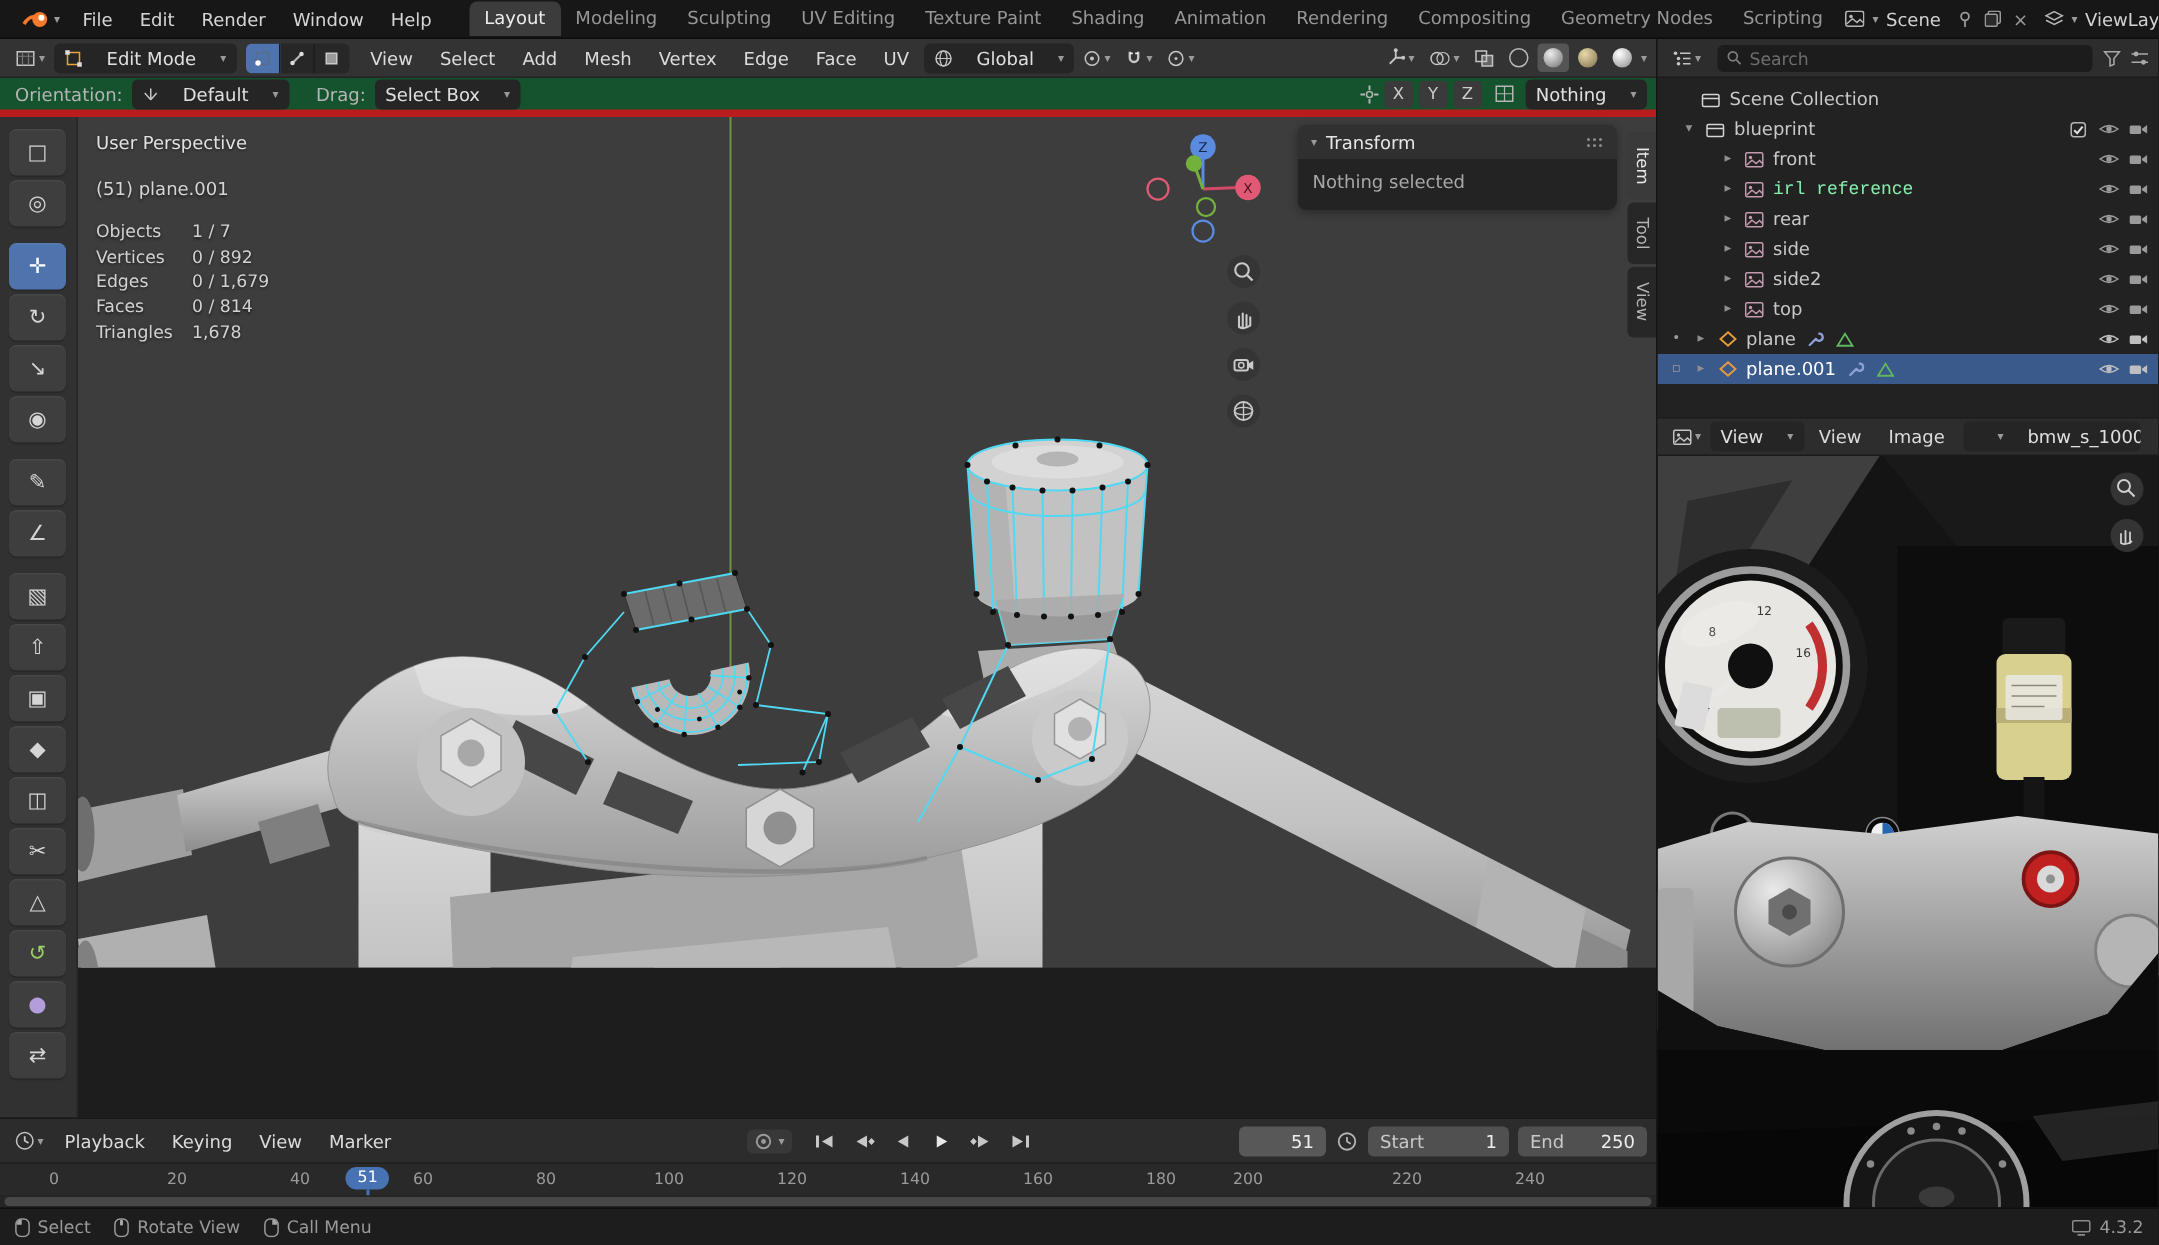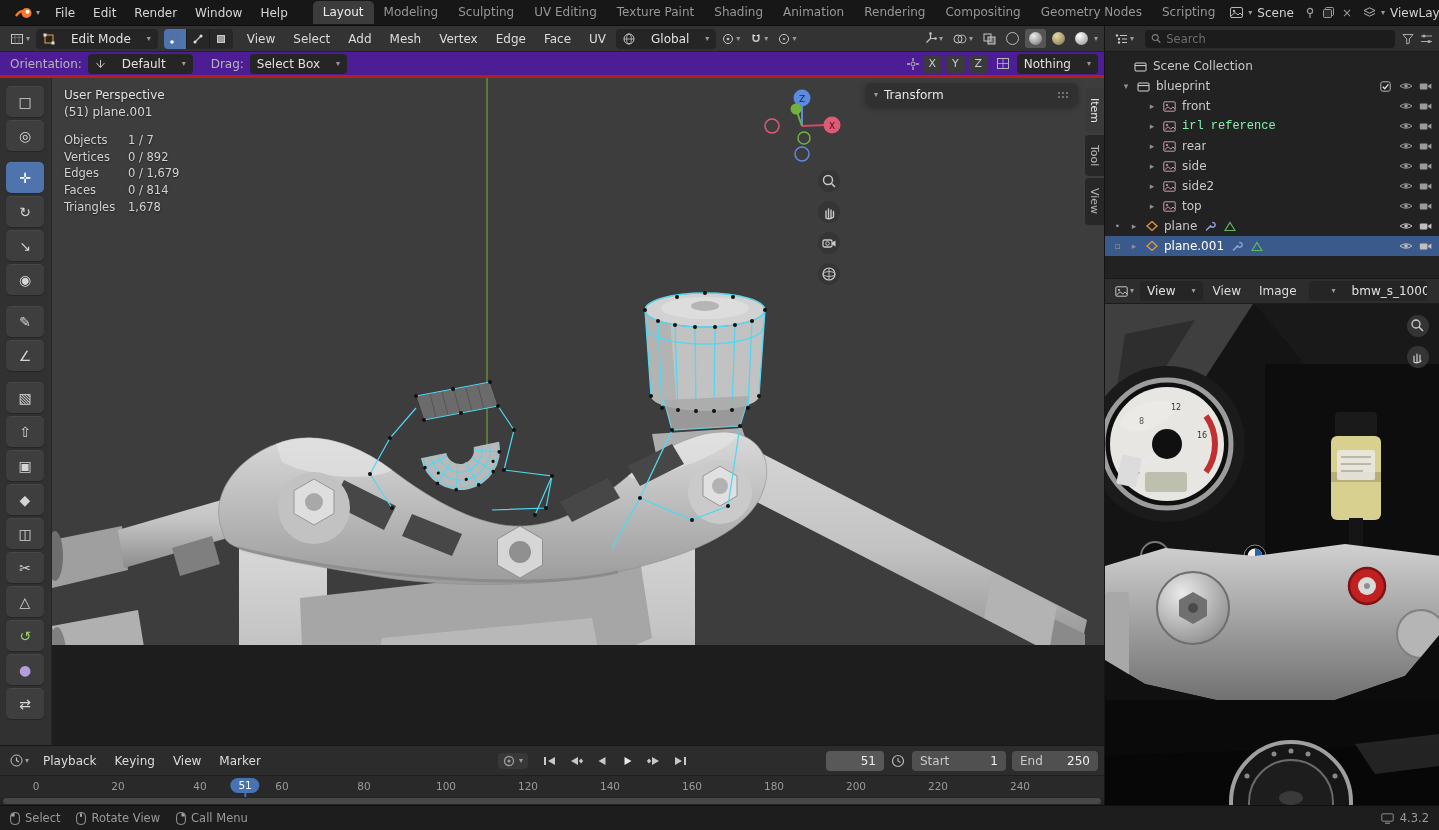--- a/index.html
+++ b/index.html
@@ -17,21 +17,21 @@
   .ws-tabs{display:flex;align-items:center;margin-left:16px;height:26px;}
   .ws-tab{padding:4px 10px 5px;color:#979797;border-radius:5px 5px 0 0;}
   .ws-tab.active{background:#3c3c3c;}
   .ws-tab.active span{color:#ececec;}
   .topbar-right{margin-left:auto;display:flex;align-items:center;gap:4px;}
   .chip{display:flex;align-items:center;gap:5px;padding:2px 5px;color:#d2d2d2;}
   .mini-ic{display:flex;align-items:center;padding:0 2px;}
   
   .ehead{position:absolute;display:flex;align-items:center;gap:2px;padding:0 6px;}
   #vheader{left:0;top:26px;width:1104px;height:26px;background:#333;border-bottom:1px solid #232323;}
-  #tsettings{left:0;top:52px;width:1104px;height:26px;background:#4c1d95;border-bottom:3px solid #b91c1c;}
+  #tsettings{left:0;top:52px;width:1104px;height:26px;background:#14532d;border-bottom:5px solid #b91c1c;}
   #outliner-header{left:1104px;top:26px;width:335px;height:26px;background:#2d2d2d;border-left:1px solid #151515;border-bottom:1px solid #1b1b1b;}
   #imgeditor-header{left:1104px;top:278px;width:335px;height:26px;background:#2d2d2d;border-left:1px solid #151515;border-top:1px solid #1b1b1b;border-bottom:1px solid #1b1b1b;}
   #timeline-header{left:0;top:745px;width:1104px;height:30px;background:#2c2c2c;border-top:1px solid #181818;}
   .dd{display:flex;align-items:center;gap:16px;background:#252525;border-radius:4px;padding:2px 7px;height:20px;color:#e0e0e0;}
   .hmenu{padding:3px 8px;color:#dcdcdc;}
   .label{color:#b5b5b5;padding:0 4px;}
   .seg{display:flex;background:#272727;border-radius:4px;overflow:hidden;margin:0 4px;}
   .seg>div{width:23px;height:20px;display:flex;align-items:center;justify-content:center;border-right:1px solid #1d1d1d;}
   .seg>div:last-child{border-right:none;}
   .seg>div.active{background:#4f74ad;}
@@ -48,21 +48,21 @@
   #toolbar{position:absolute;left:0;top:78px;width:52px;height:667px;background:#313131;
            border-right:1px solid #262626;padding:8px 0 0 6px;display:flex;flex-direction:column;}
   .tool{width:38px;height:31px;margin-bottom:3px;border-radius:5px;background:#3e3e3e;color:#d5d5d5;
         display:flex;align-items:center;justify-content:center;font-size:14px;
         box-shadow:inset 0 1px 0 rgba(255,255,255,.05),0 1px 1px rgba(0,0,0,.25);}
   .tool.gap{margin-top:8px;}
   .tool.active{background:#4f74ad;color:#fff;}
   
   #viewport{position:absolute;left:52px;top:78px;width:1052px;height:567px;background:#3d3d3d;overflow:hidden;}
   .vp-overlay{position:absolute;left:12px;top:10px;color:#e2e2e2;text-shadow:0 1px 2px rgba(0,0,0,.55);}
-  .vp-obj{margin-top:3px;color:#d6d6d6;}
+  .vp-obj{margin-top:17px;color:#d6d6d6;}
   .vp-stats{margin-top:13px;font-size:11.5px;color:#d2d2d2;}
   .srow{display:flex;line-height:1.45;}
   .sl{width:64px;}
   .sv{}
   .npanel{position:absolute;left:813px;top:5px;width:213px;border-radius:6px;overflow:hidden;
           box-shadow:0 2px 6px rgba(0,0,0,.3);}
   .np-head{height:23px;background:rgba(48,48,48,.96);display:flex;align-items:center;gap:6px;padding:0 9px;color:#e6e6e6;}
   .np-body{background:rgba(32,32,32,.88);padding:8px 10px 12px;color:#a8a8a8;}
   .np-grip{margin-left:auto;}
   .sidetabs{position:absolute;right:0;top:10px;display:flex;flex-direction:column;gap:2px;}
@@ -641,20 +641,23 @@
         <span class="np-grip">
           <svg width="12" height="8" viewBox="0 0 12 8">
               <circle cx="2" cy="2" r="1" fill="#8a8a8a"></circle>
               <circle cx="6" cy="2" r="1" fill="#8a8a8a"></circle>
               <circle cx="10" cy="2" r="1" fill="#8a8a8a"></circle>
               <circle cx="2" cy="6" r="1" fill="#8a8a8a"></circle>
               <circle cx="6" cy="6" r="1" fill="#8a8a8a"></circle>
               <circle cx="10" cy="6" r="1" fill="#8a8a8a"></circle>
             </svg>
         </span>
+      </div>
+      <div class="np-body">
+        <span>Nothing selected</span>
       </div>
     </div>
 
     <div class="sidetabs">
       <div class="stab active"><span>Item</span></div>
         <div class="stab"><span>Tool</span></div>
         <div class="stab"><span>View</span></div>
     </div>
   </div>
 
@@ -1122,21 +1125,21 @@
     <div class="tick" style="left: 36px;"><span>0</span></div>
       <div class="tick" style="left: 118px;"><span>20</span></div>
       <div class="tick" style="left: 200px;"><span>40</span></div>
       <div class="tick" style="left: 282px;"><span>60</span></div>
       <div class="tick" style="left: 364px;"><span>80</span></div>
       <div class="tick" style="left: 446px;"><span>100</span></div>
       <div class="tick" style="left: 528px;"><span>120</span></div>
       <div class="tick" style="left: 610px;"><span>140</span></div>
       <div class="tick" style="left: 692px;"><span>160</span></div>
       <div class="tick" style="left: 774px;"><span>180</span></div>
-      <div class="tick" style="left: 856px;"><span>200</span></div>
+      <div class="tick" style="left: 832px;"><span>200</span></div>
       <div class="tick" style="left: 938px;"><span>220</span></div>
       <div class="tick" style="left: 1020px;"><span>240</span></div>
     <div id="playhead" style="left: 245.1px;">
       <span class="ph-badge">51</span>
       <span class="ph-line"></span>
     </div>
   </div>
   <div id="tl-scroll">
       <div class="tl-thumb"></div>
     </div>

